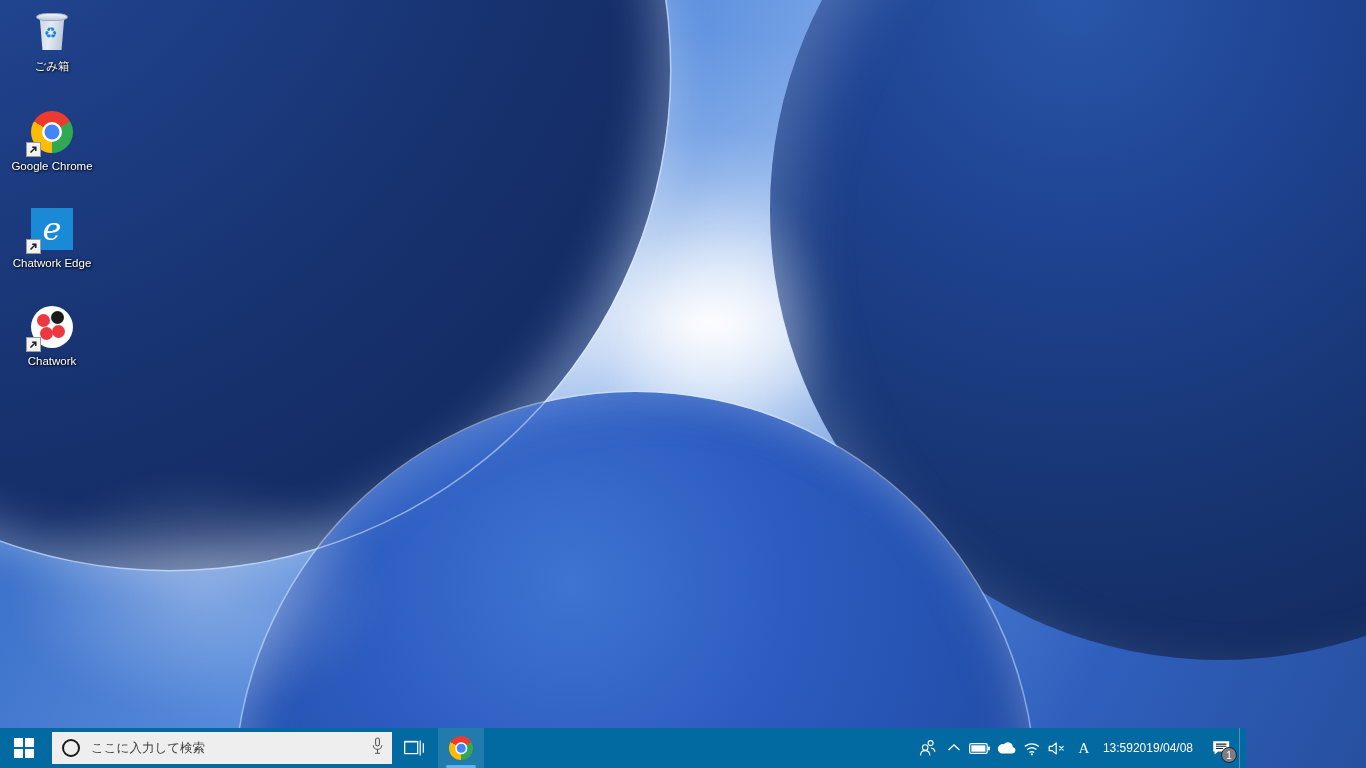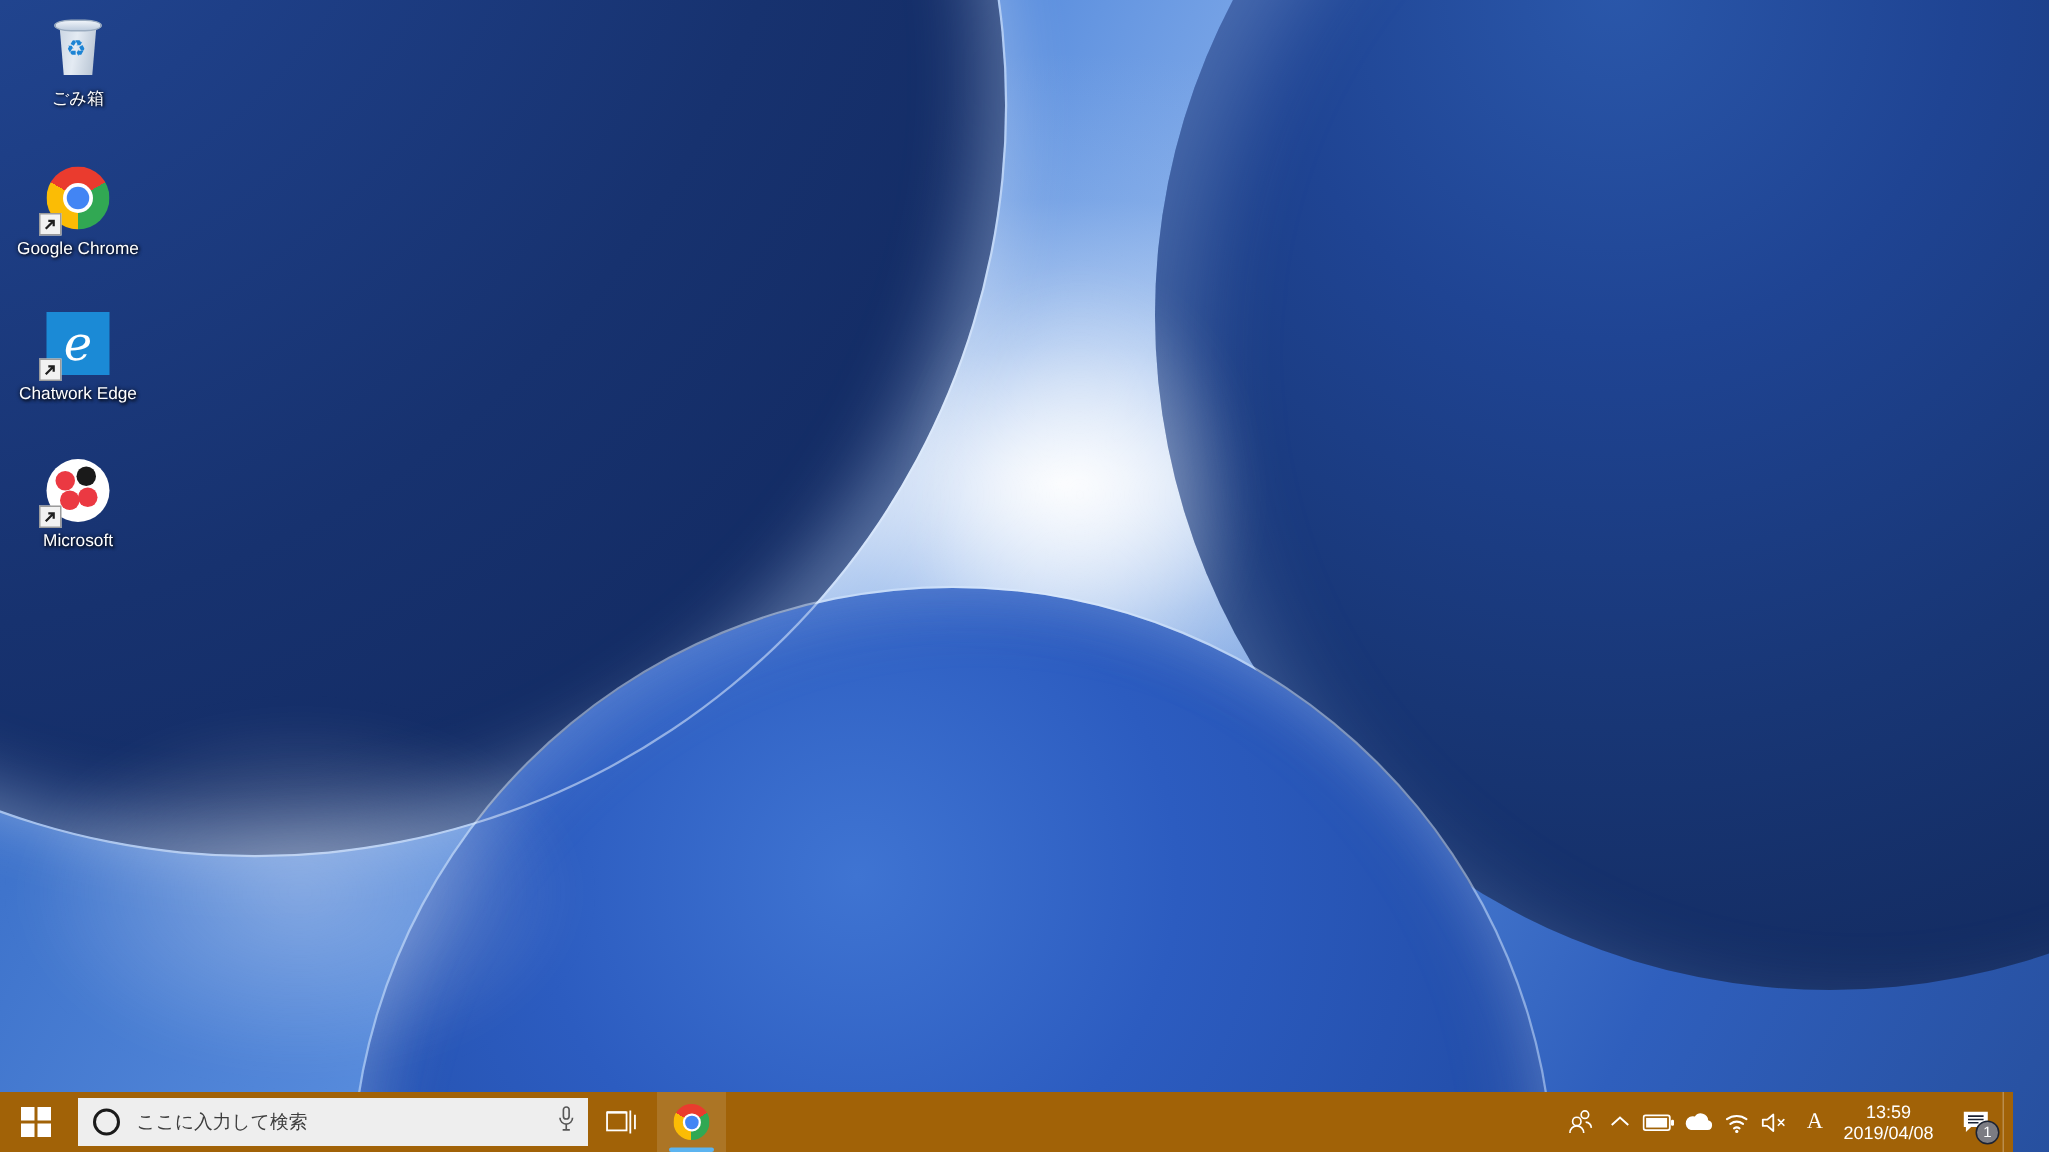--- a/index.html
+++ b/index.html
@@ -202,22 +202,22 @@
   
   .cw-logo {
     position:relative; width:42px; height:42px; border-radius:50%;
     background:#ffffff;
   }
   .cw-p { position:absolute; border-radius:50%; }
 
   
   #taskbar {
     position:absolute; left:0; bottom:0;
-    width:1342px; height:40px;
-    background:#a16207;
+    width:1246px; height:40px;
+    background:#0369a1;
     display:flex; align-items:stretch;
     z-index:50;
   }
   #start-button {
     width:48px; display:flex; align-items:center; justify-content:center;
     cursor:default;
   }
   .win-logo { display:grid; grid-template-columns:9px 9px; grid-template-rows:9px 9px; gap:2px; }
   .win-logo i { display:block; background:#ffffff; }
 
@@ -252,21 +252,21 @@
 
   
   #tray { display:flex; align-items:center; height:40px; }
   .tray-icon {
     width:26px; height:40px;
     display:flex; align-items:center; justify-content:center;
     cursor:default;
   }
   #tray-clock {
     height:40px; padding:0 10px 0 6px;
-    display:flex; flex-direction:column; align-items:center; justify-content:center;
+    display:flex; flex-direction:row; align-items:center; justify-content:center;
     color:#ffffff; cursor:default;
   }
   .clock-time { font-size:12px; line-height:14px; }
   .clock-date { font-size:12px; line-height:14px; }
   #action-center {
     position:relative;
     width:36px; height:40px;
     display:flex; align-items:center; justify-content:center;
     cursor:default;
   }
@@ -349,21 +349,21 @@
           <div class="cw-p" style="left:6px;top:8px;width:13px;height:13px;background:#eb3942;"></div>
           <div class="cw-p" style="left:9px;top:21px;width:13px;height:13px;background:#eb3942;"></div>
           <div class="cw-p" style="left:21px;top:19px;width:13px;height:13px;background:#eb3942;"></div>
         </div>
         <div class="shortcut-badge">
           <svg width="11" height="11" viewBox="0 0 11 11">
               <path d="M2.5 8.5 L7.5 3.5 M4.2 3.3 H7.8 V6.9" stroke="#1f1f1f" stroke-width="1.5" fill="none"></path>
             </svg>
         </div>
       </div>
-      <div class="di-label">Microsoft</div>
+      <div class="di-label">Chatwork</div>
     </div>
 
   </div>
 </div>
 
 <div id="taskbar">
 
   <div id="start-button">
     <div class="win-logo">
       <i></i>

